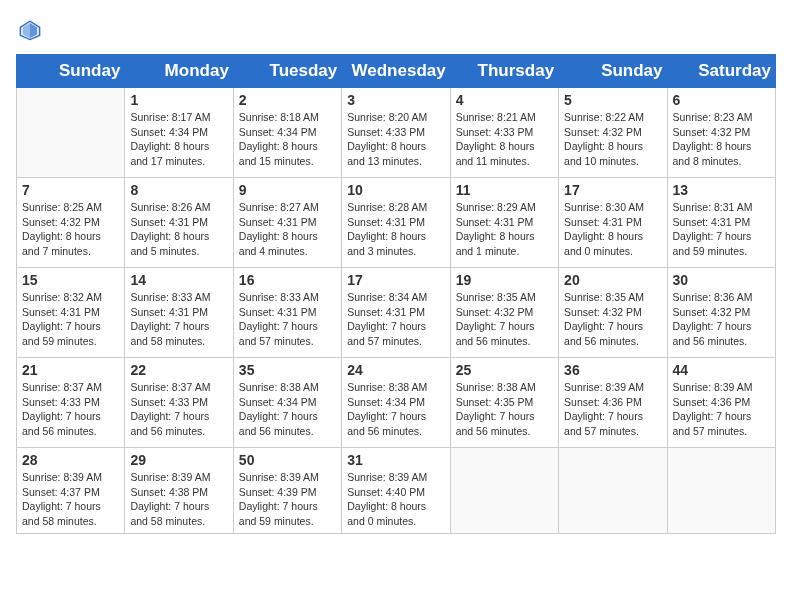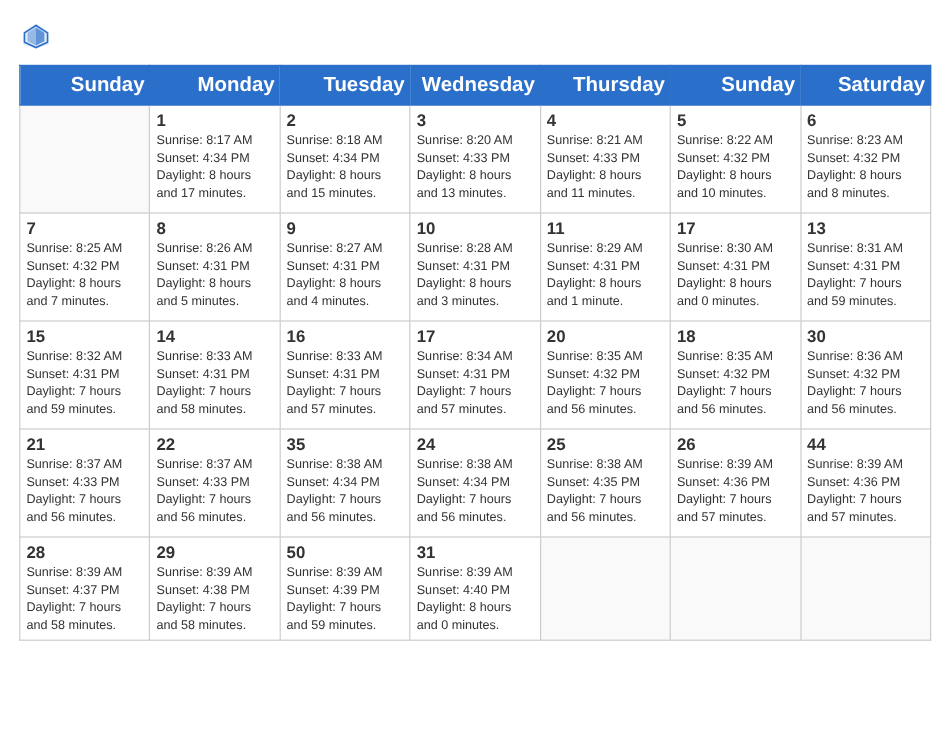--- a/index.html
+++ b/index.html
@@ -200,28 +200,28 @@
         </td>
         <td>
           <span class="day-num">16</span>
           <div class="cell-info">Sunrise: 8:33 AM<br>Sunset: 4:31 PM<br>Daylight: 7 hours<br>and 57 minutes.</div>
         </td>
         <td>
           <span class="day-num">17</span>
           <div class="cell-info">Sunrise: 8:34 AM<br>Sunset: 4:31 PM<br>Daylight: 7 hours<br>and 57 minutes.</div>
         </td>
         <td>
+          <span class="day-num">19</span>
+          <div class="cell-info">Sunrise: 8:35 AM<br>Sunset: 4:32 PM<br>Daylight: 7 hours<br>and 56 minutes.</div>
+        </td>
+        <td>
           <span class="day-num">20</span>
           <div class="cell-info">Sunrise: 8:35 AM<br>Sunset: 4:32 PM<br>Daylight: 7 hours<br>and 56 minutes.</div>
         </td>
         <td>
-          <span class="day-num">18</span>
-          <div class="cell-info">Sunrise: 8:35 AM<br>Sunset: 4:32 PM<br>Daylight: 7 hours<br>and 56 minutes.</div>
-        </td>
-        <td>
           <span class="day-num">30</span>
           <div class="cell-info">Sunrise: 8:36 AM<br>Sunset: 4:32 PM<br>Daylight: 7 hours<br>and 56 minutes.</div>
         </td>
       </tr>
       <tr>
         <td>
           <span class="day-num">21</span>
           <div class="cell-info">Sunrise: 8:37 AM<br>Sunset: 4:33 PM<br>Daylight: 7 hours<br>and 56 minutes.</div>
         </td>
         <td>
@@ -234,21 +234,21 @@
         </td>
         <td>
           <span class="day-num">24</span>
           <div class="cell-info">Sunrise: 8:38 AM<br>Sunset: 4:34 PM<br>Daylight: 7 hours<br>and 56 minutes.</div>
         </td>
         <td>
           <span class="day-num">25</span>
           <div class="cell-info">Sunrise: 8:38 AM<br>Sunset: 4:35 PM<br>Daylight: 7 hours<br>and 56 minutes.</div>
         </td>
         <td>
-          <span class="day-num">26</span>
+          <span class="day-num">36</span>
           <div class="cell-info">Sunrise: 8:39 AM<br>Sunset: 4:36 PM<br>Daylight: 7 hours<br>and 57 minutes.</div>
         </td>
         <td>
           <span class="day-num">44</span>
           <div class="cell-info">Sunrise: 8:39 AM<br>Sunset: 4:36 PM<br>Daylight: 7 hours<br>and 57 minutes.</div>
         </td>
       </tr>
       <tr class="last-row">
         <td>
           <span class="day-num">28</span>

